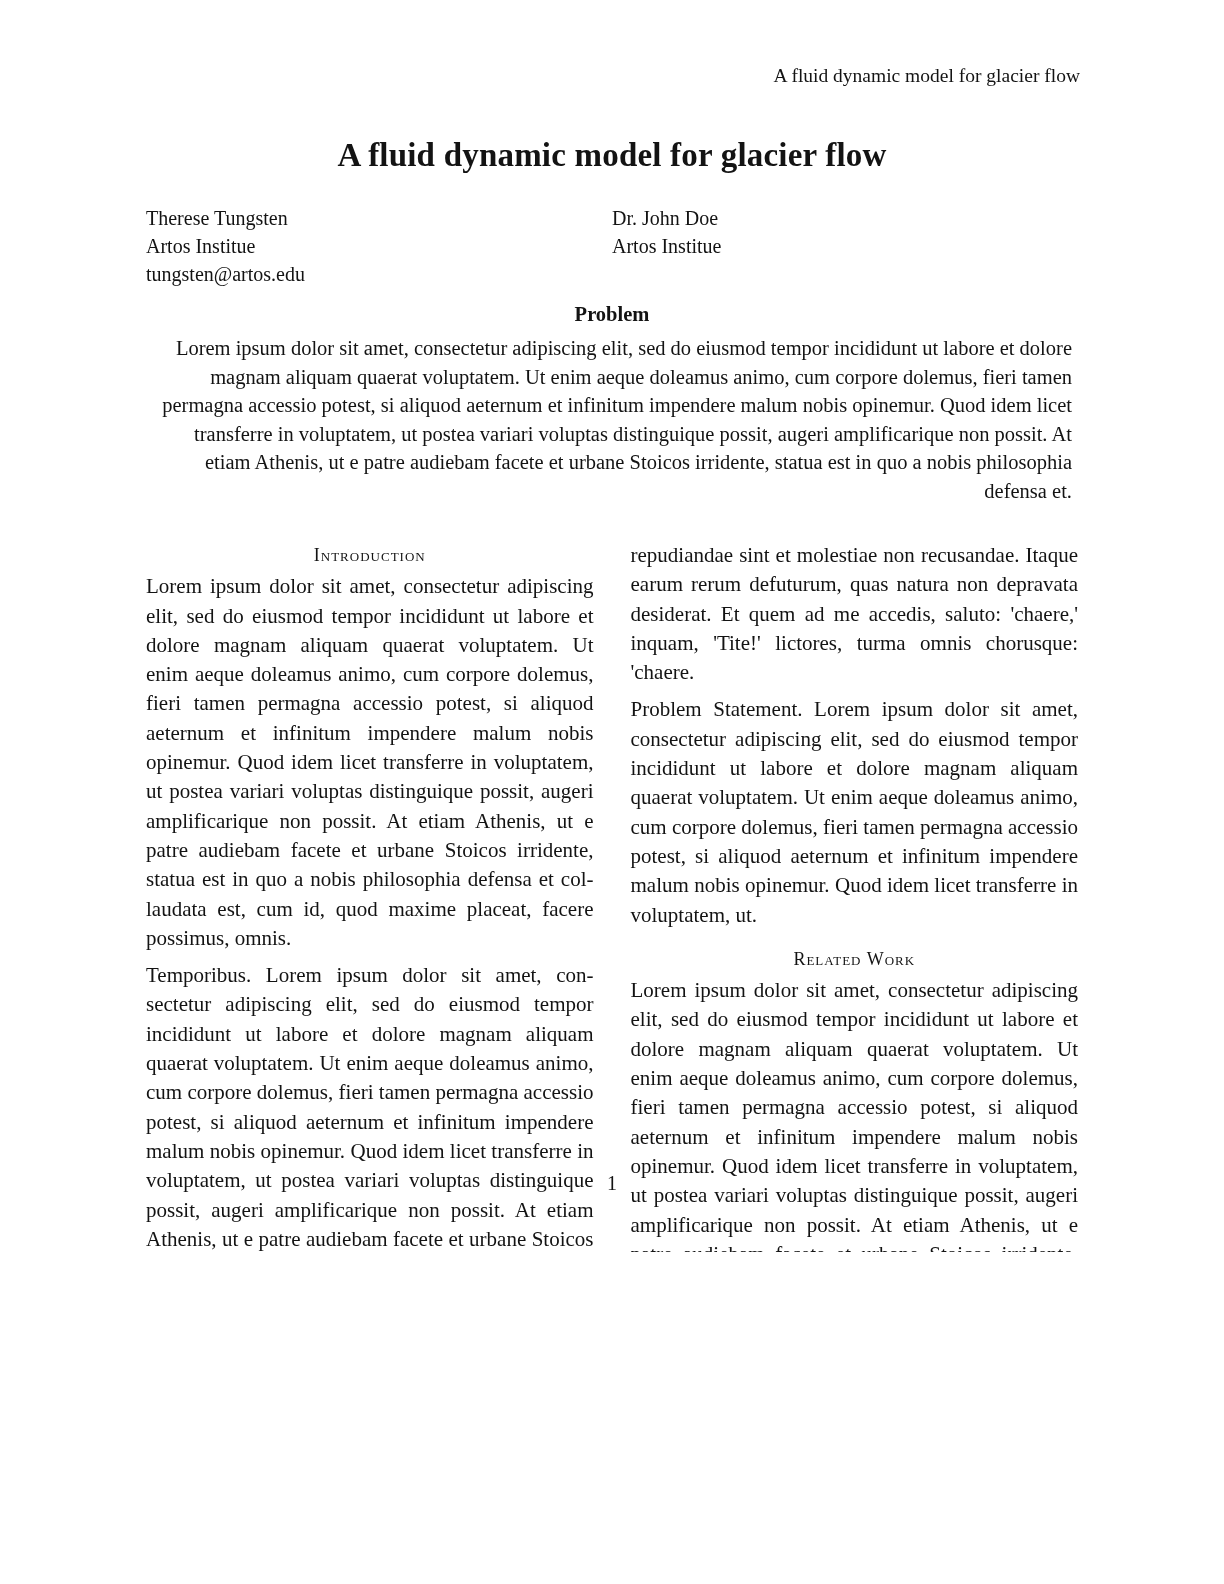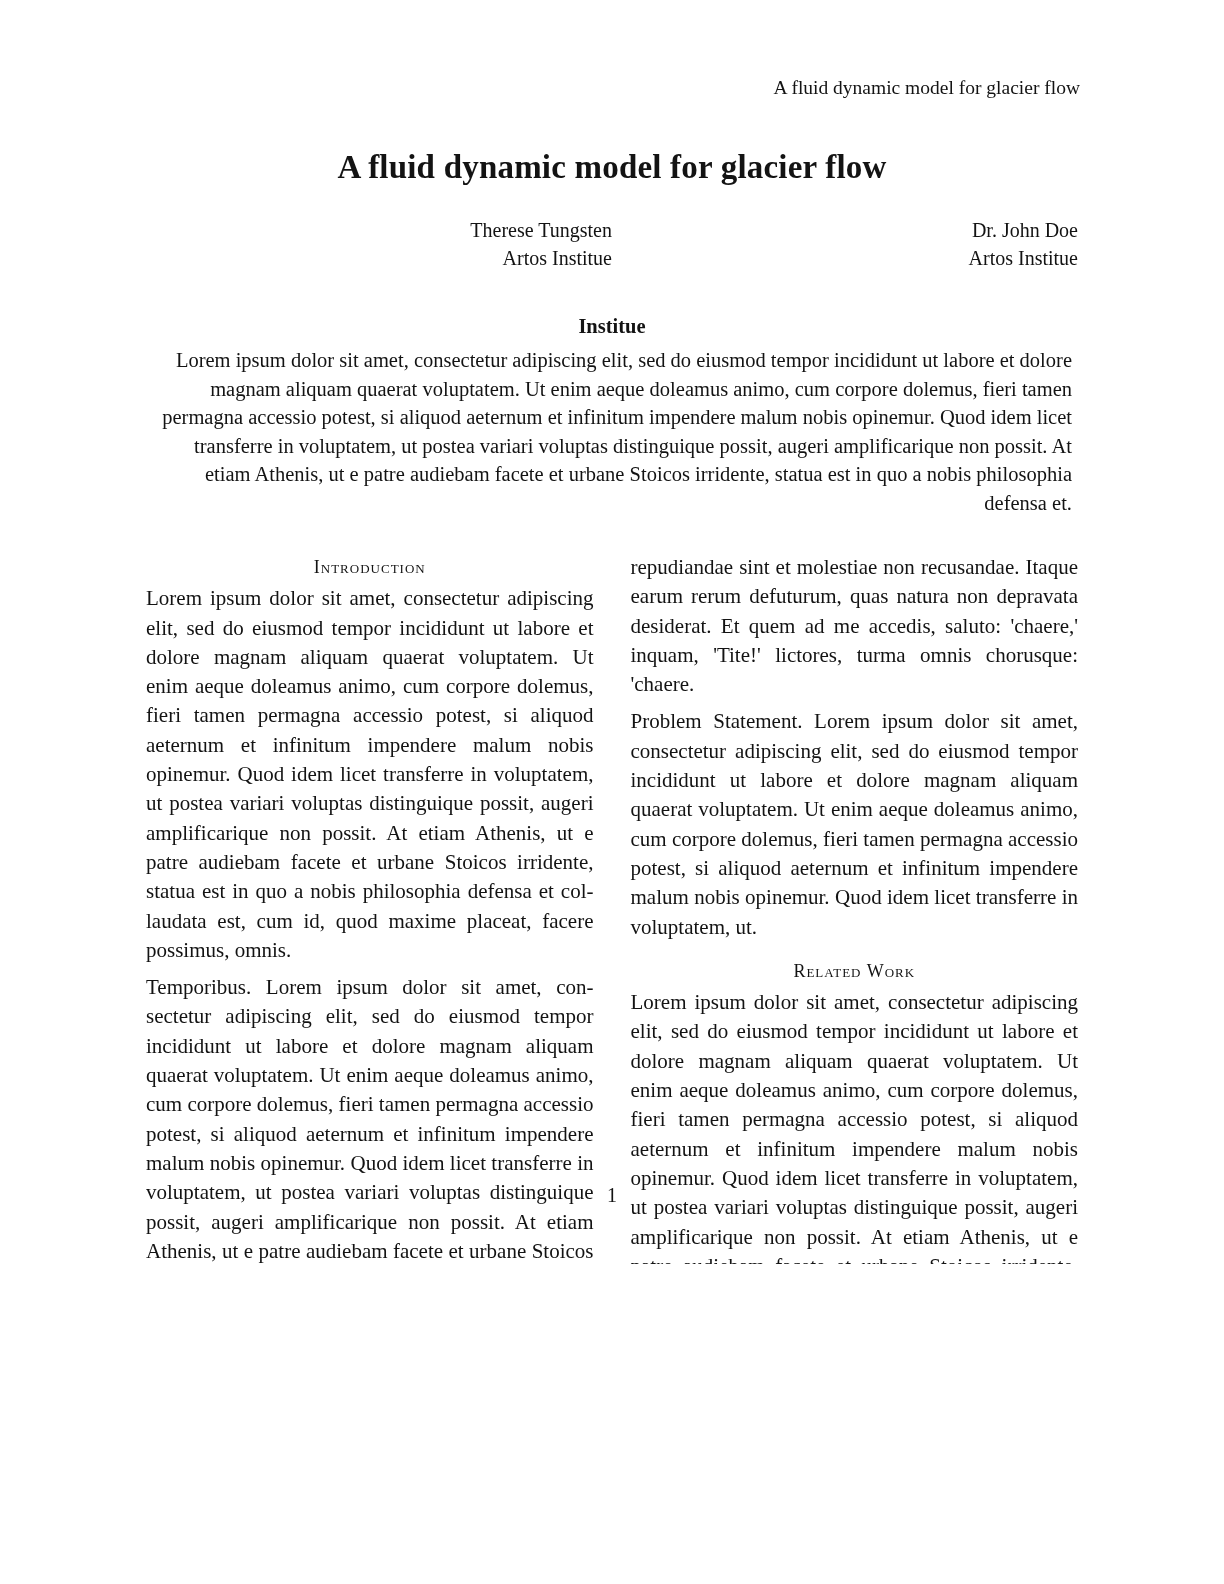--- a/index.html
+++ b/index.html
@@ -4,21 +4,21 @@
 <style>
   html, body {
     margin: 0;
     padding: 0;
     background: #ffffff;
   }
   .page {
     position: relative;
     width: 1224px;
     height: 1248px;
-    margin: 16px auto;
+    margin: 4px auto;
     background: #ffffff;
     color: #131313;
     font-family: "Liberation Serif", "DejaVu Serif", serif;
     overflow: hidden;
   }
   .running-header {
     position: absolute;
     top: 60px;
     left: 146px;
     right: 144px;
@@ -39,21 +39,21 @@
   }
   .authors {
     position: absolute;
     top: 200px;
     left: 146px;
     right: 146px;
     display: flex;
   }
   .author-block {
     flex: 1;
-    text-align: right;
+    text-align: left;
     font-size: 20px;
     line-height: 28px;
   }
   .abstract-heading {
     position: absolute;
     top: 299px;
     left: 0;
     width: 100%;
     text-align: center;
     font-size: 20.5px;
@@ -116,28 +116,29 @@
 <div class="page">
 
   <div class="running-header">A fluid dynamic model for glacier flow</div>
 
   <h1 class="title">A fluid dynamic model for glacier flow</h1>
 
   <div class="authors">
     <div class="author-block">
       <div>Therese Tungsten</div>
       <div>Artos Institue</div>
+      <div>tungsten@artos.edu</div>
     </div>
     <div class="author-block">
       <div>Dr. John Doe</div>
       <div>Artos Institue</div>
     </div>
   </div>
 
-  <div class="abstract-heading">Institue</div>
+  <div class="abstract-heading">Problem</div>
 
   <div class="abstract-text">Lorem ipsum dolor sit amet, consectetur adipiscing elit, sed do eiusmod tempor incididunt ut labore et dolore magnam aliquam quaerat voluptatem. Ut enim aeque doleamus animo, cum corpore dolemus, fieri tamen permagna accessio potest, si aliquod aeternum et infinitum impendere malum nobis opinemur. Quod idem licet transferre in voluptatem, ut postea variari voluptas distinguique possit, augeri amplificarique non possit. At etiam Athenis, ut e patre audiebam facete et urbane Stoicos irridente, statua est in quo a nobis philosophia defensa et.</div>
 
   <div class="columns">
 
     <h2 class="sec-heading">Introduction</h2>
 
     <p><span>Lorem ipsum dolor sit amet, con­sectetur adip­iscing elit, sed do eiusmod tem­por incidi­dunt ut labore et dolore magnam aliquam quaerat volup­tatem. Ut enim aeque doleamus an­imo, cum corpore dolemus, fieri tamen permagna accessio potest, si aliquod aeternum et infini­tum impen­dere malum nobis opinemur. Quod idem licet transferre in volup­tatem, ut postea variari volup­tas distinguique possit, augeri ampli­ficarique non possit. At etiam Athenis, ut e patre audiebam facete et urbane Stoicos irridente, statua est in quo a nobis philosophia defensa et col­laudata est, cum id, quod maxime placeat, facere possimus, omnis.</span></p>
 
     <p><span class="lead">Temporibus.</span>

